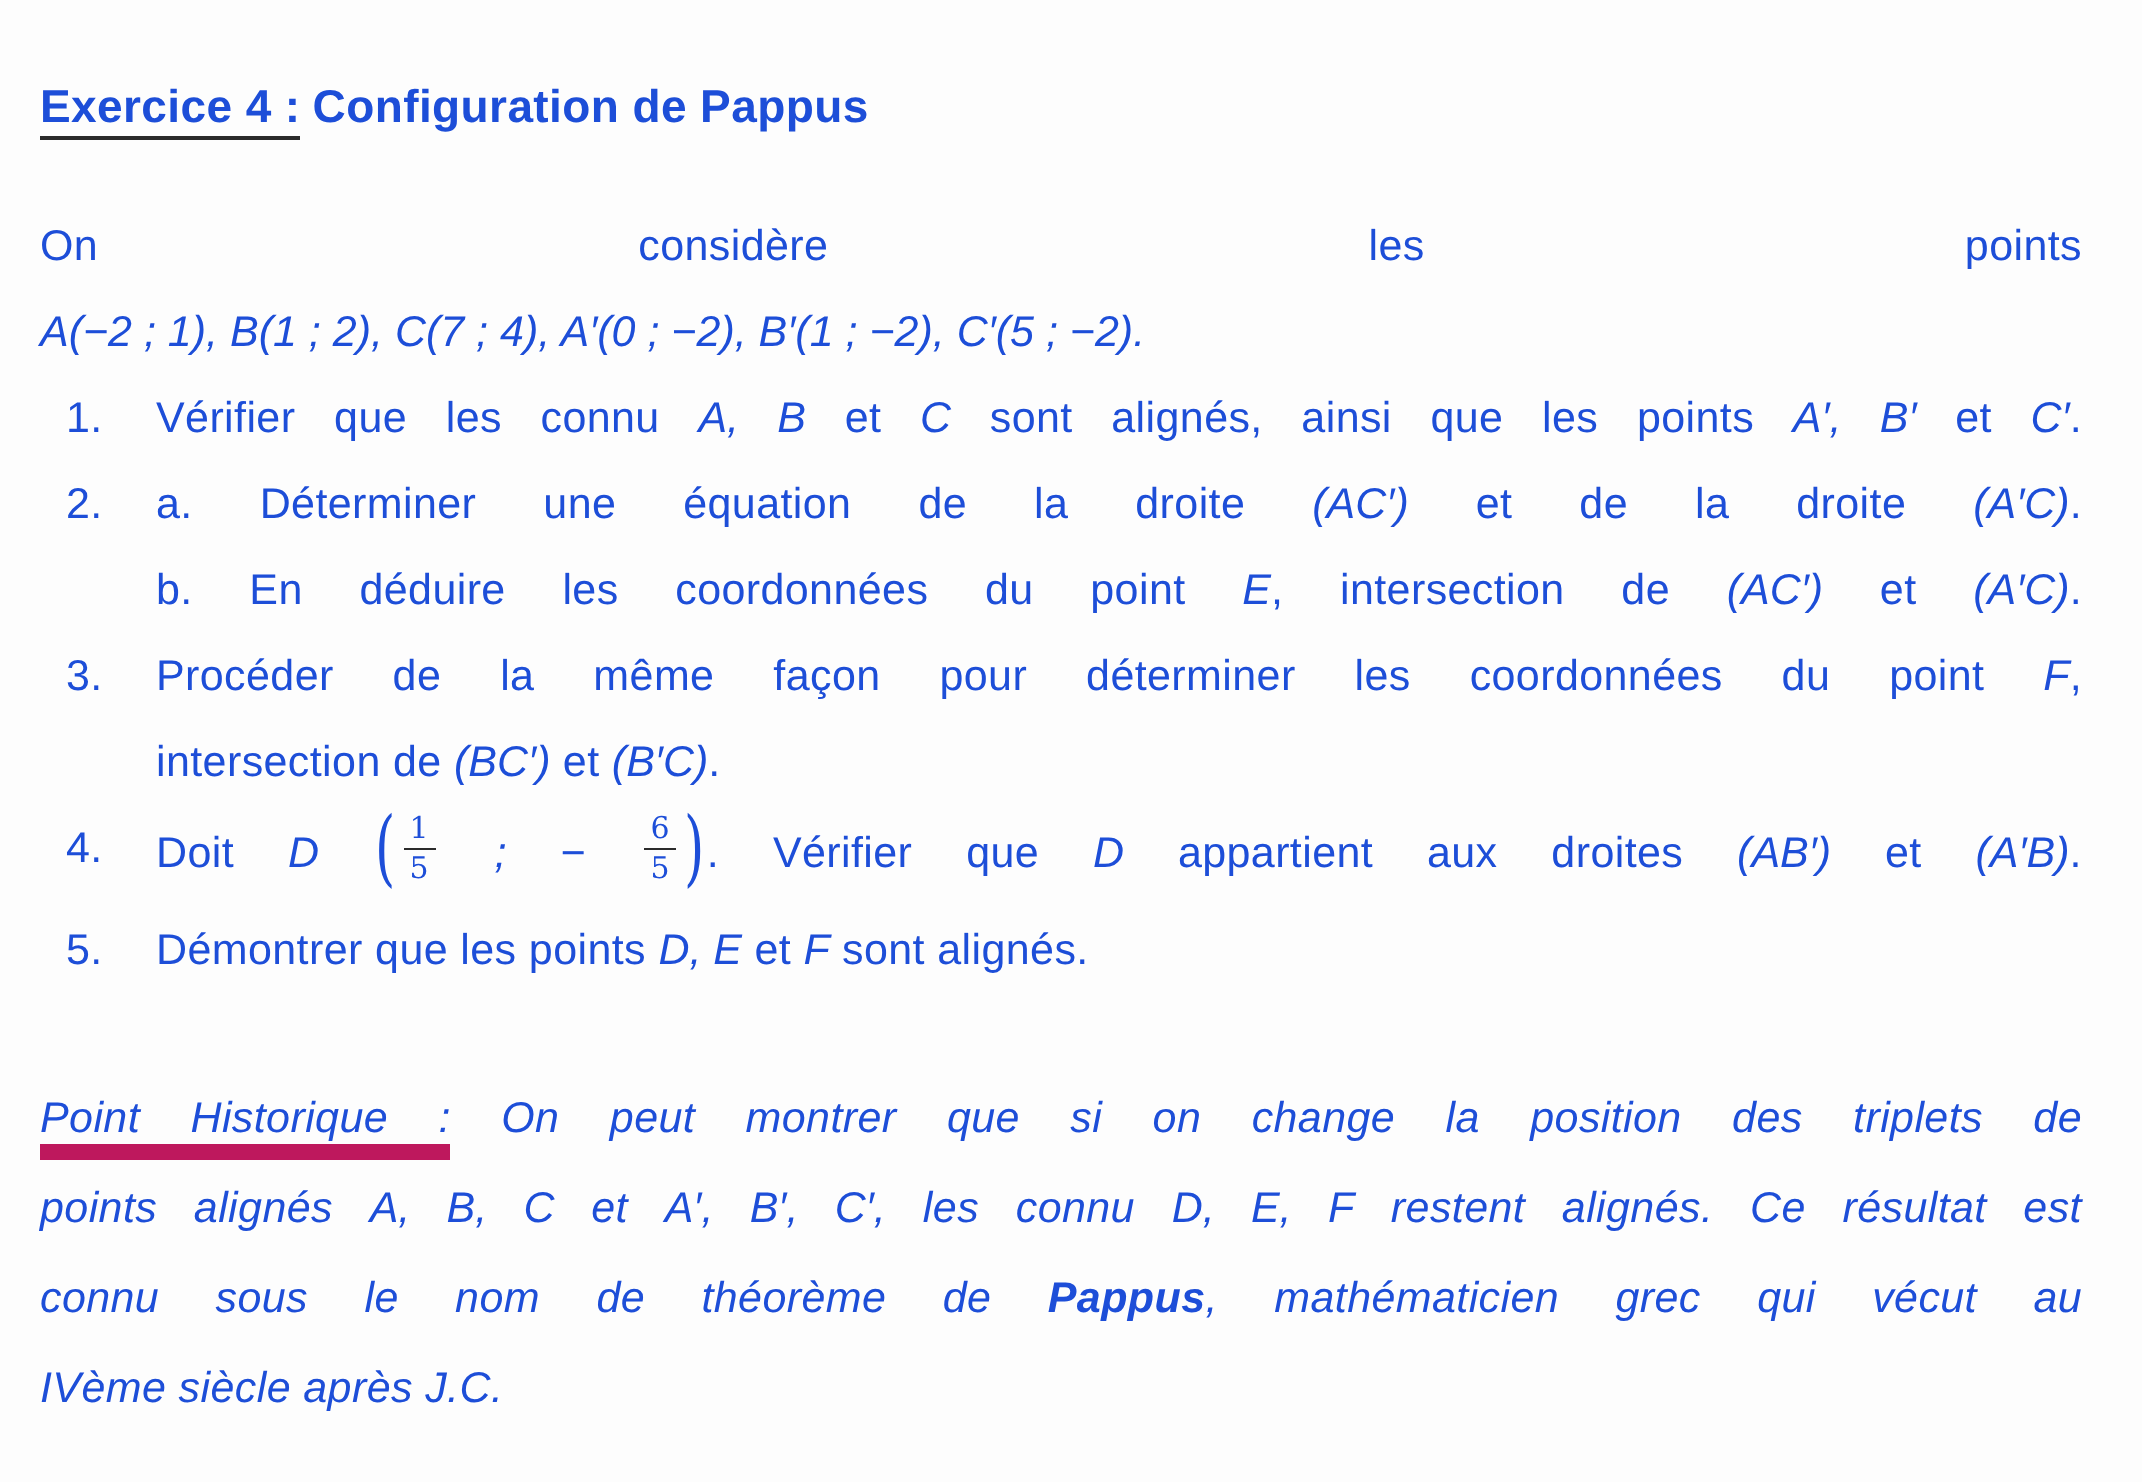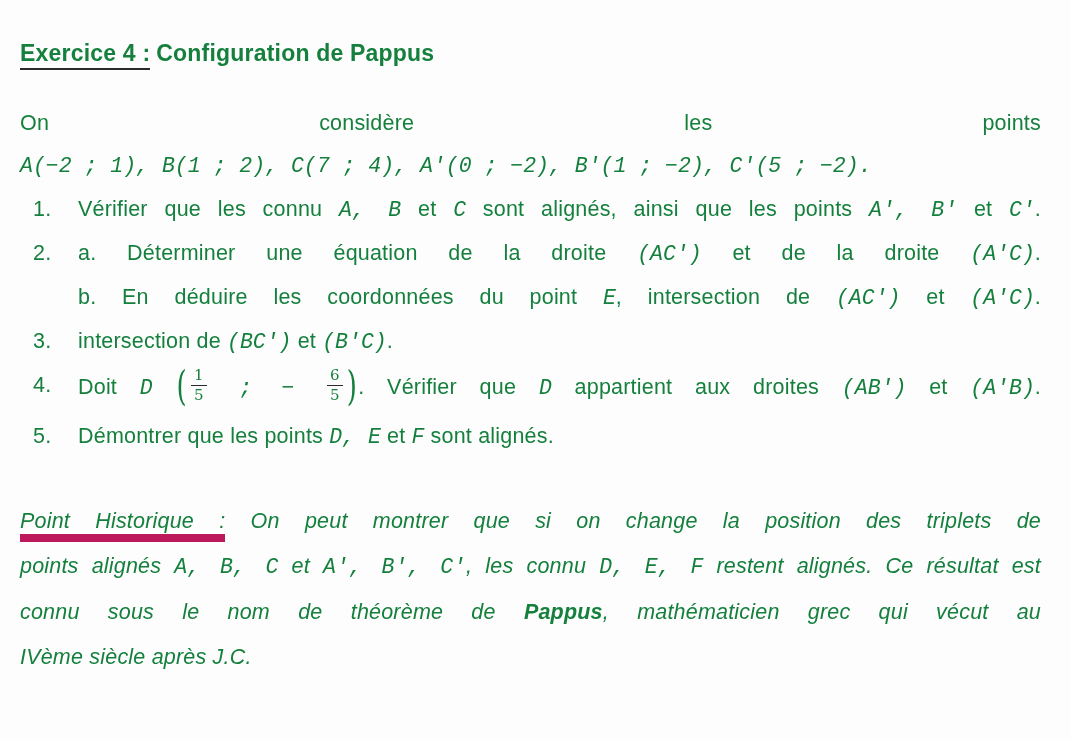--- a/index.html
+++ b/index.html
@@ -1,29 +1,29 @@
 <!DOCTYPE html>
 <html lang="fr"><head>
 <meta charset="utf-8">
 <style>
   html,body{margin:0;padding:0;background:#ffffff;}
   .page{
     width:1071px;height:741px;box-sizing:border-box;
     padding:38px 30px 0 20px;
-    background:#fdfdfd;color:#15803d;
+    background:#fdfdfd;color:#1d4ed8;
     font-family:"Liberation Sans","DejaVu Sans",sans-serif;
     font-size:21.5px;letter-spacing:0.2px;
     overflow:hidden;position:relative;
   }
   .title{font-size:23px;font-weight:bold;margin:0 0 40px 0;line-height:30px;}
   .title-u{border-bottom:2.5px solid #2b2b2b;padding-bottom:2px;margin-right:6px;}
   .line{line-height:30px;margin-bottom:13px;}
   .spread{text-align:justify;text-align-last:justify;}
   .justify{text-align:justify;text-align-last:justify;}
-  .math,.seg-m{font-family:Liberation Mono, monospace;font-style:italic;letter-spacing:0;}
+  .math,.seg-m{font-family:Liberation Sans, sans-serif;font-style:italic;letter-spacing:0;}
   .seg-i{font-style:italic;}
   .seg-ib{font-style:italic;font-weight:bold;}
   .seg-iu{font-style:italic;border-bottom:8px solid #be185d;padding-bottom:1px;}
   .intro{margin-bottom:12px;}
   .questions{margin-top:4px;}
   .q{display:flex;align-items:flex-start;}
   .qnum{flex:0 0 58px;box-sizing:border-box;padding-left:13px;line-height:30px;}
   .qbody{flex:1;min-width:0;}
   .frac{
     display:inline-flex;flex-direction:column;align-items:center;
@@ -68,20 +68,21 @@
       <span class="qnum">2.</span>
       <div class="qbody">
         <div class="line justify"><span class="seg">a. Déterminer une équation de la droite </span><span class="seg seg-m">(AC′)</span><span class="seg"> et de la droite </span><span class="seg seg-m">(A′C)</span><span class="seg">.</span></div>
         <div class="line justify"><span class="seg">b. En déduire les coordonnées du point </span><span class="seg seg-m">E</span><span class="seg">, intersection de </span><span class="seg seg-m">(AC′)</span><span class="seg"> et </span><span class="seg seg-m">(A′C)</span><span class="seg">.</span></div>
       </div>
     </div>
 
     <div class="q">
       <span class="qnum">3.</span>
       <div class="qbody">
+        <div class="line justify"><span class="seg">Procéder de la même façon pour déterminer les coordonnées du point </span><span class="seg seg-m">F</span><span class="seg">,</span></div>
         <div class="line"><span class="seg">intersection de </span><span class="seg seg-m">(BC′)</span><span class="seg"> et </span><span class="seg seg-m">(B′C)</span><span class="seg">.</span></div>
       </div>
     </div>
 
     <div class="q">
       <span class="qnum">4.</span>
       <div class="qbody">
         <div class="line justify"><span class="seg">Doit </span><span class="seg seg-m">D</span><span class="seg"> </span><span class="bp">(</span><span class="frac">
               <span class="fnum">1</span>
               <span class="fden">5</span>

